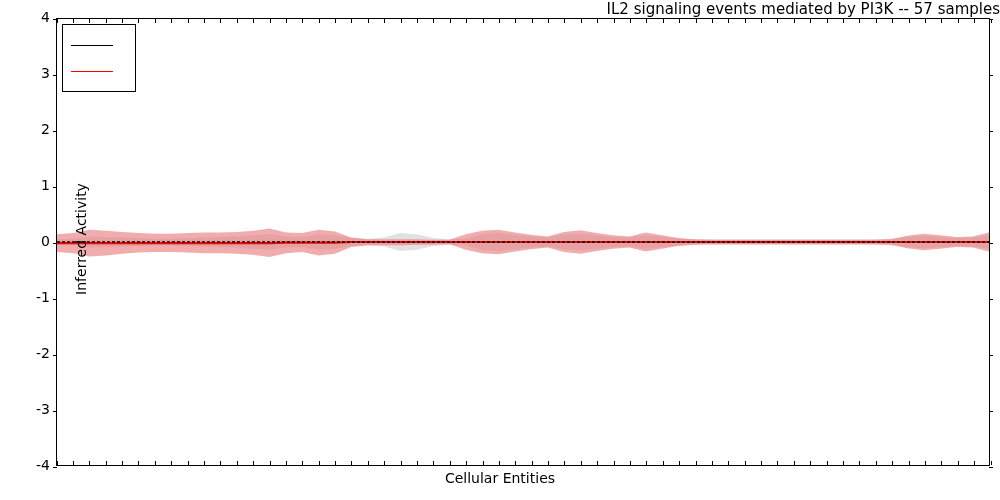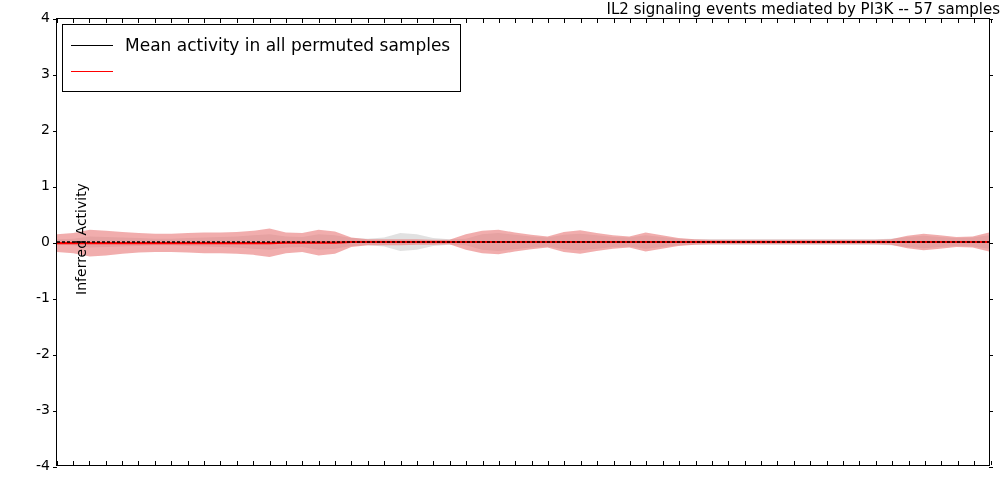--- a/index.html
+++ b/index.html
@@ -225,24 +225,24 @@
       <div class="ytick" style="left: 6px; top: 178px; right: auto; width: 44px;">1</div>
       <div class="ytick" style="left: 6px; top: 234px; right: auto; width: 44px;">0</div>
       <div class="ytick" style="left: 6px; top: 290px; right: auto; width: 44px;">-1</div>
       <div class="ytick" style="left: 6px; top: 346px; right: auto; width: 44px;">-2</div>
       <div class="ytick" style="left: 6px; top: 402px; right: auto; width: 44px;">-3</div>
       <div class="ytick" style="left: 6px; top: 458px; right: auto; width: 44px;">-4</div>
     </div>
 
   <div id="xcats"></div>
 
+  <div id="xlabel">Cellular Entities</div>
 
   <div id="legend">
     <div class="legrow">
       <span class="legline"></span>
-      <span class="legtxt">Mean activity in all permuted samples</span>
     </div>
     <div class="legrow">
       <span class="legline red"></span>
     </div>
   </div>
 
 </div>
 
 </body></html>

